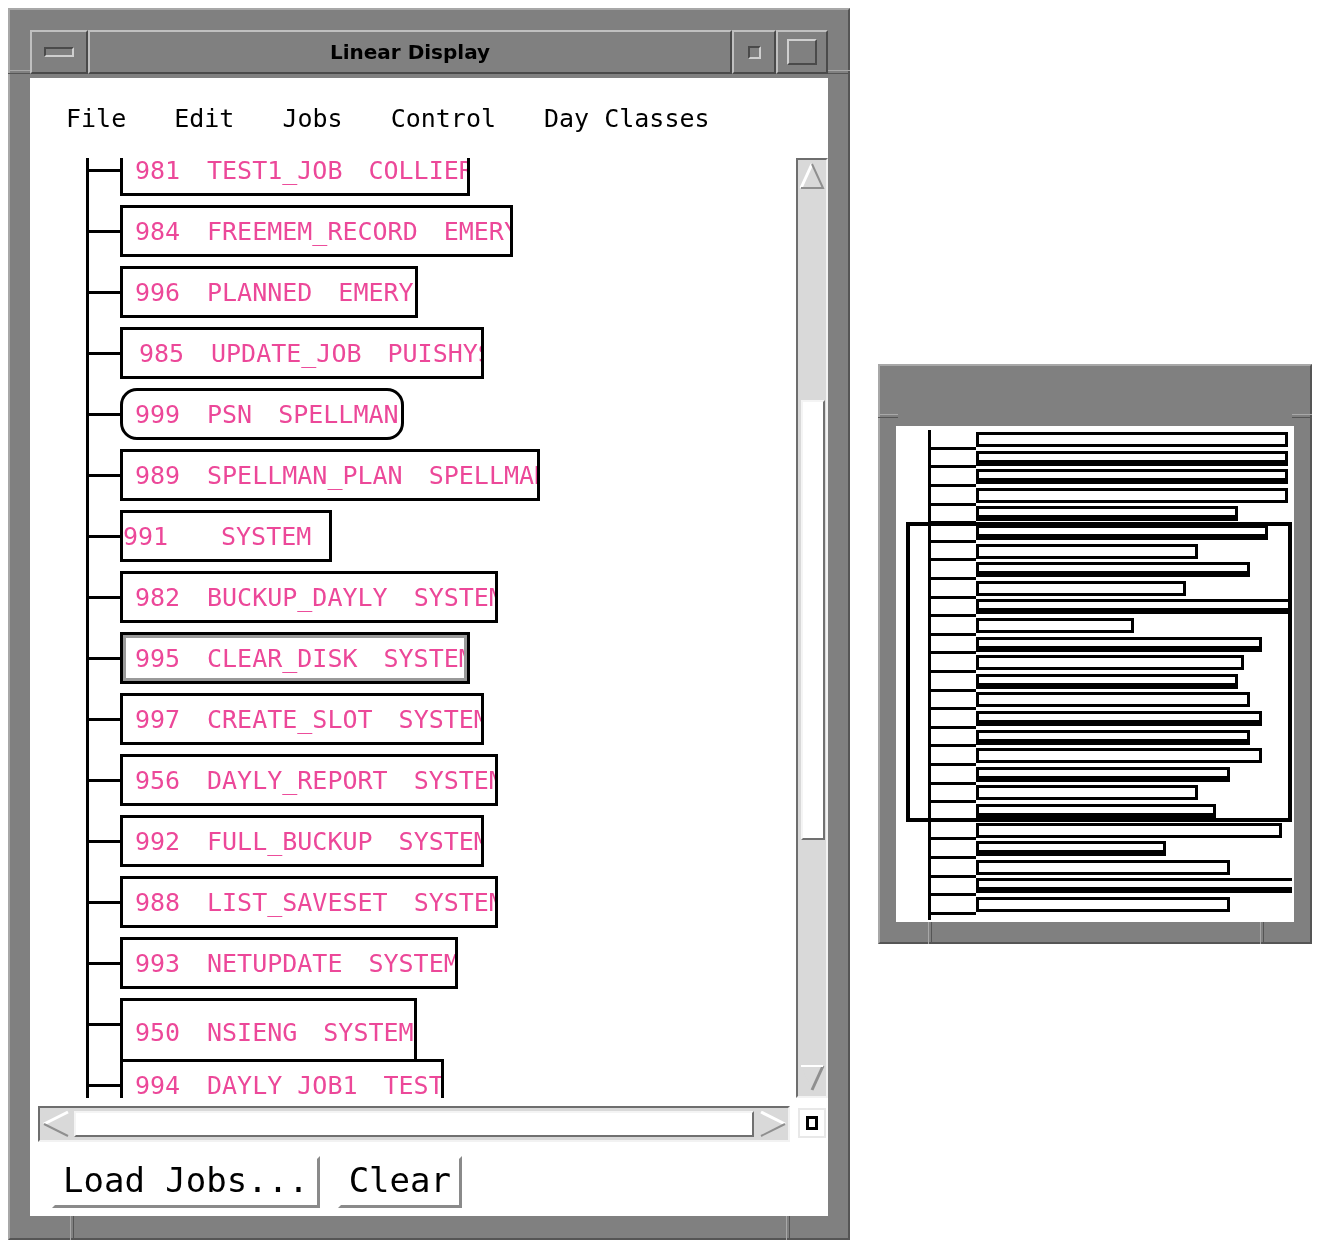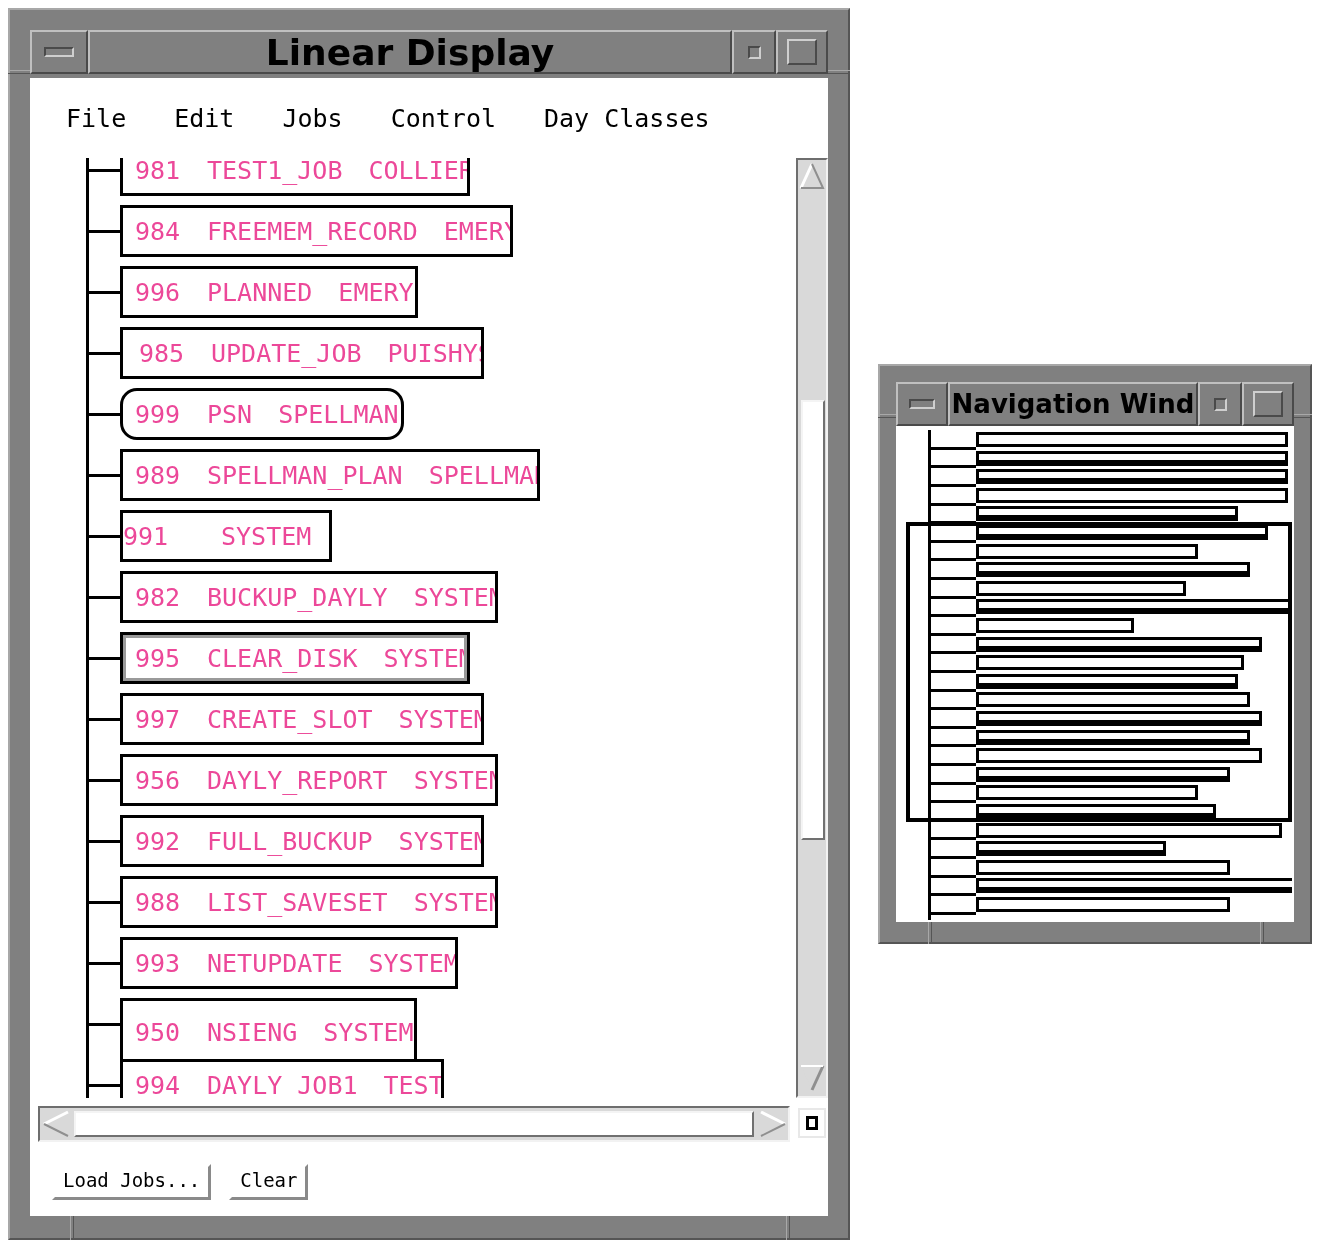--- a/index.html
+++ b/index.html
@@ -235,21 +235,21 @@
   }
   .pbtn {
     background: #ffffff;
     border-top: 3px solid #ffffff;
     border-left: 3px solid #ffffff;
     border-right: 3px solid #8a8a8a;
     border-bottom: 3px solid #8a8a8a;
     box-sizing: border-box;
     padding: 4px 8px 6px 8px;
     font-family: "DejaVu Sans Mono", monospace;
-    font-size: 19px;
+    font-size: 34px;
     color: #000000;
     white-space: nowrap;
     line-height: 1.05;
   }
 
   
   .navcanvas {
     position: absolute;
     background: #ffffff;
     overflow: hidden;
@@ -289,21 +289,21 @@
     <div class="grip v" style="left:0;top:62px;height:4px;width:22px;border:none;border-top:1px solid #a8a8a8;border-bottom:1px solid #555;height:2px;"></div>
     <div class="grip v" style="left:820px;top:62px;width:22px;border:none;border-top:1px solid #a8a8a8;border-bottom:1px solid #555;height:2px;"></div>
     <div class="grip h" style="left:62px;top:1208px;width:2px;height:24px;border:none;border-left:1px solid #a8a8a8;border-right:1px solid #555;"></div>
     <div class="grip h" style="left:778px;top:1208px;width:2px;height:24px;border:none;border-left:1px solid #a8a8a8;border-right:1px solid #555;"></div>
 
     <div class="titlebar" style="left:22px; top:22px; width:798px; height:44px;">
       <div class="tb-btn" style="width:58px;">
         <span class="min-glyph"></span>
       </div>
       <div class="tb-title">
-        <span style="font-size:36px;">Linear Display</span>
+        <span style="font-size:20px;">Linear Display</span>
       </div>
       <div class="tb-btn" style="width:44px;">
         <span class="dot-glyph"></span>
       </div>
       <div class="tb-btn" style="width:52px;">
         <span class="max-glyph"></span>
       </div>
     </div>
 
     <div class="client" style="left:22px; top:70px; width:798px; height:1138px;"></div>
@@ -465,34 +465,20 @@
   </div>
 
   <div class="mwin" style="left:878px; top:364px; width:434px; height:580px;">
     <div class="frame-outer"></div>
 
     <div class="grip v" style="left:0;top:50px;width:20px;border:none;border-top:1px solid #a8a8a8;border-bottom:1px solid #555;height:2px;"></div>
     <div class="grip v" style="left:414px;top:50px;width:20px;border:none;border-top:1px solid #a8a8a8;border-bottom:1px solid #555;height:2px;"></div>
     <div class="grip h" style="left:50px;top:558px;width:2px;height:22px;border:none;border-left:1px solid #a8a8a8;border-right:1px solid #555;"></div>
     <div class="grip h" style="left:382px;top:558px;width:2px;height:22px;border:none;border-left:1px solid #a8a8a8;border-right:1px solid #555;"></div>
 
-    <div class="titlebar" style="left:18px; top:18px; width:398px; height:44px;">
-      <div class="tb-btn" style="width:52px;">
-        <span class="min-glyph"></span>
-      </div>
-      <div class="tb-title">
-        <span style="font-size:26px;">Navigation Wind</span>
-      </div>
-      <div class="tb-btn" style="width:44px;">
-        <span class="dot-glyph"></span>
-      </div>
-      <div class="tb-btn" style="width:52px;">
-        <span class="max-glyph"></span>
-      </div>
-    </div>
 
     <div class="client" style="left:18px; top:62px; width:398px; height:496px;"></div>
 
     <div class="navcanvas" style="left:22px; top:66px; width:392px; height:490px;">
       <div class="nav-trunk" style="left:28px; top:0px; height:490px;"></div>
       <div id="nav-bars">
           <div class="nav-conn" style="left: 28px; width: 48px; top: 16.8px;"></div>
           <div class="nav-bar" style="left: 76px; top: 2px; width: 312px; height: 15px;"></div>
           <div class="nav-conn" style="left: 28px; width: 48px; top: 35.4px;"></div>
           <div class="nav-bar" style="left: 76px; top: 20.6px; width: 312px; height: 15px; border-bottom-width: 6px;"></div>

